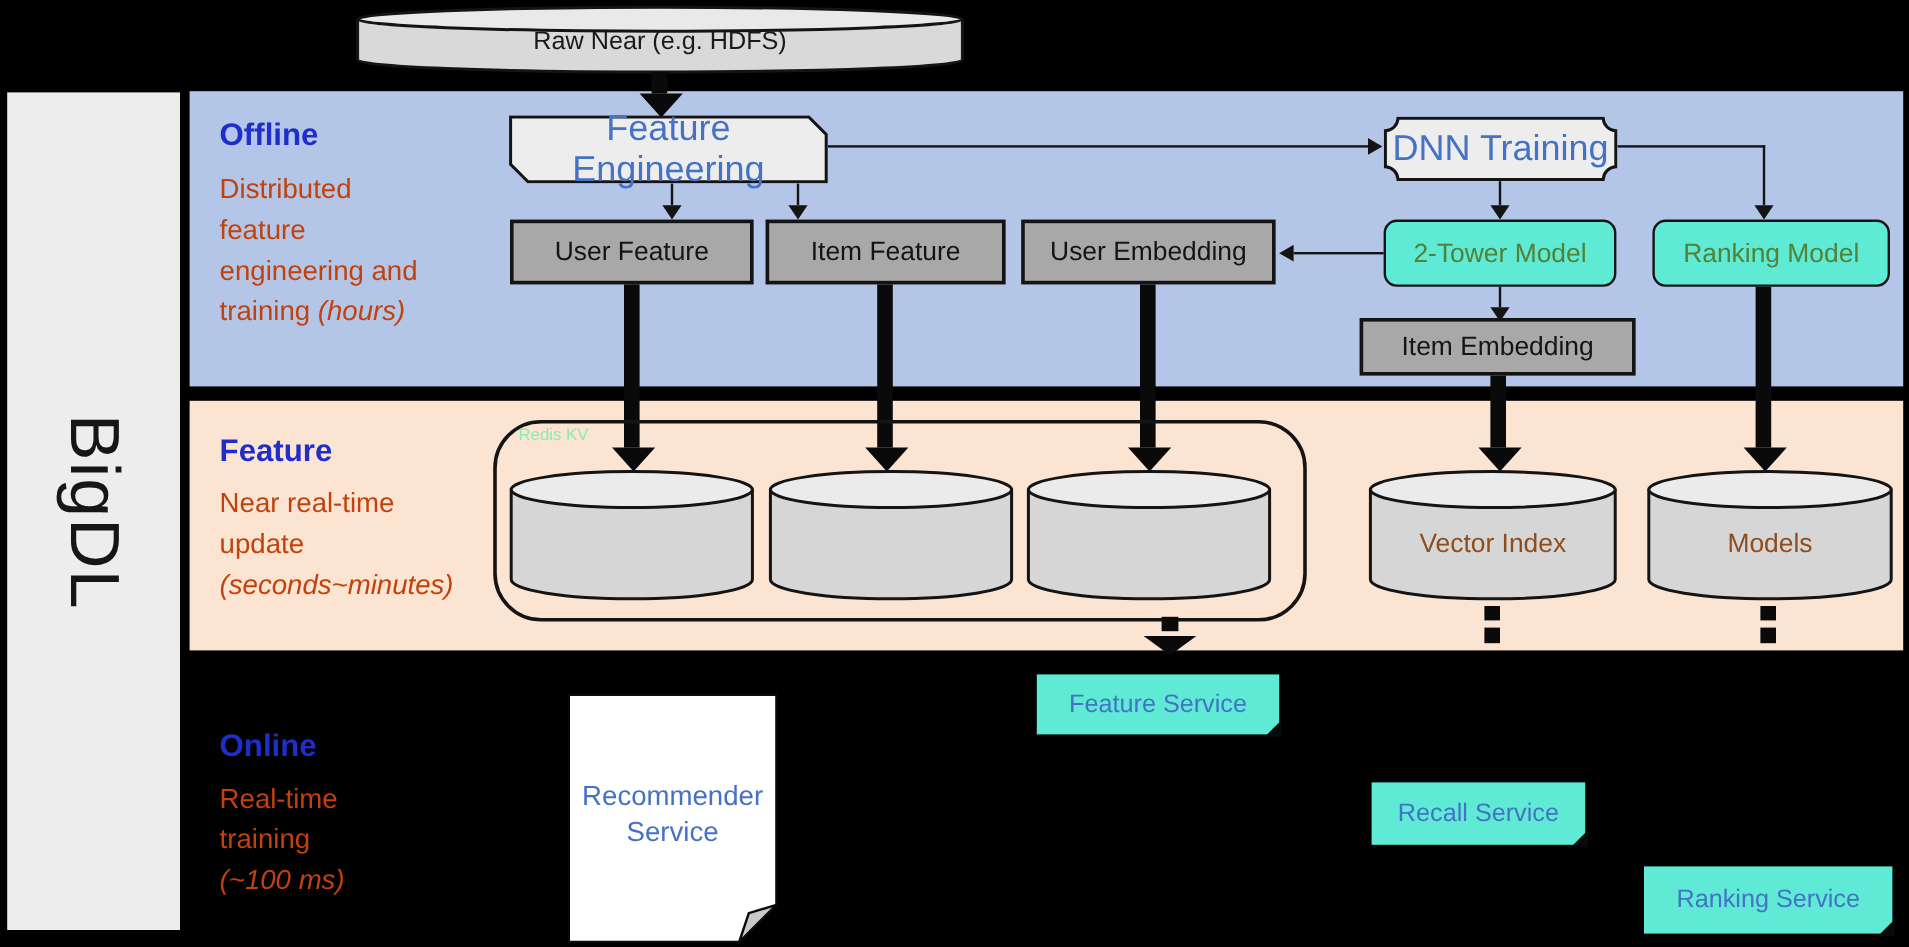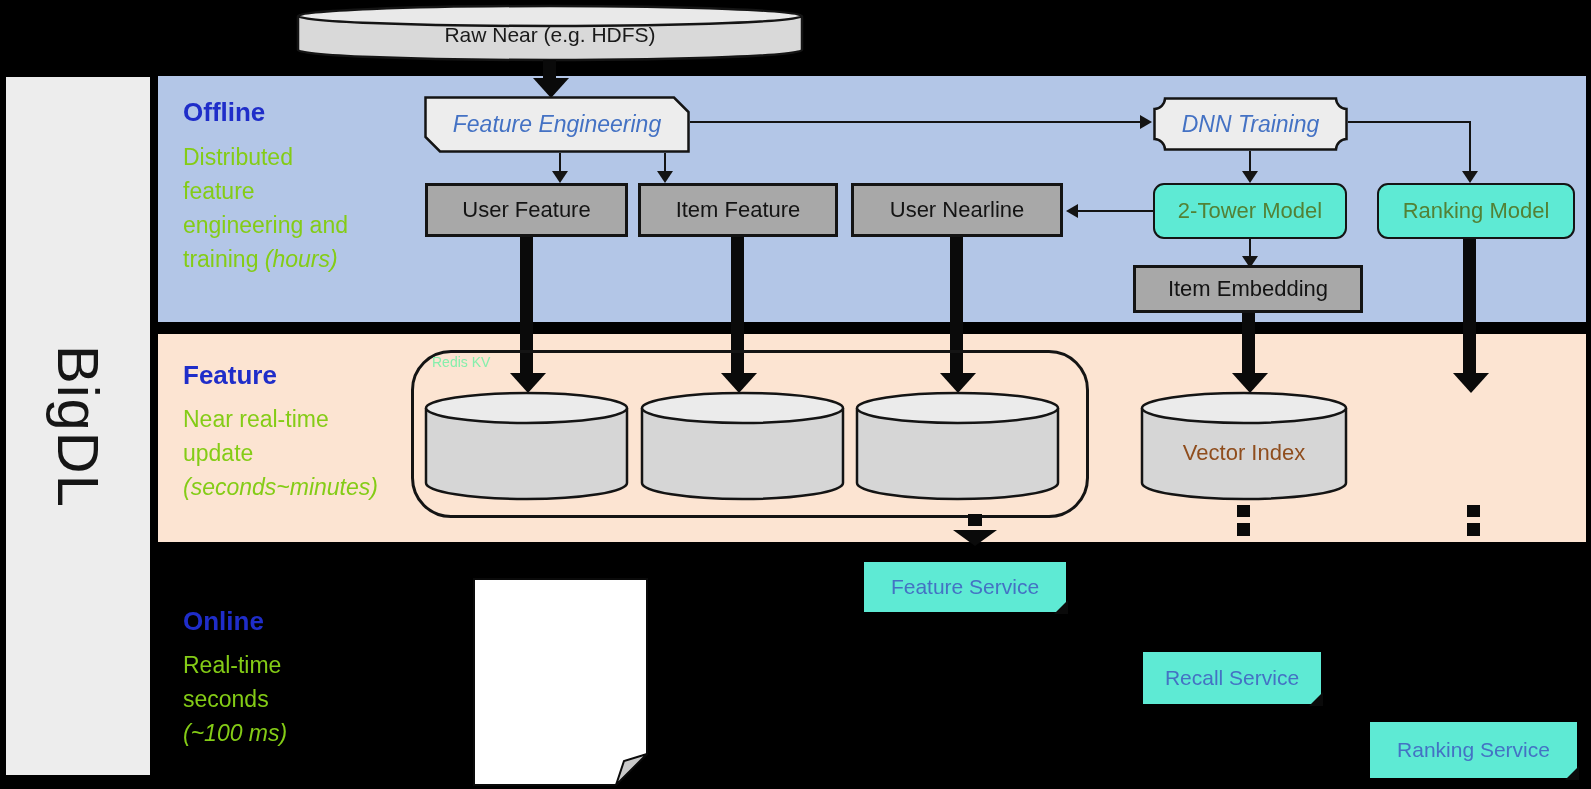--- a/index.html
+++ b/index.html
@@ -11,27 +11,27 @@
   
   .lane-offline{left:158px;top:76px;width:1428px;height:246px;background:#b3c6e7;}
   .lane-nearline{left:158px;top:334px;width:1428px;height:208px;background:#fce4d2;}
 
   
   .sidebar{left:6px;top:77px;width:144px;height:698px;background:#ededed;}
   .brand{left:6px;top:77px;width:144px;height:698px;}
   .brand span{transform:rotate(90deg);font-size:58px;color:#161616;letter-spacing:1px;}
 
   .lane-title{font-size:26px;font-weight:600;color:#1f2dc9;}
-  .lane-desc{font-size:23px;line-height:34px;color:#84cc16;}
+  .lane-desc{font-size:23px;line-height:34px;color:#c2410c;}
   .lane-desc em{font-style:italic;}
 
   
   .graybox{background:#a8a8a8;border:3px solid #141414;color:#141414;font-size:22px;}
   .roundbox{background:#5eead4;border:2.5px solid #141414;border-radius:11px;color:#538135;font-size:22px;}
-  .boxlabel{font-size:23px;color:#4472c4;font-style:italic;}
+  .boxlabel{font-size:30px;color:#4472c4;}
   .svgshape{display:block;}
 
   
   .vline{width:2px;background:#141414;}
   .hline{height:2px;background:#141414;}
   .head-down{width:0;height:0;border-left:8px solid transparent;border-right:8px solid transparent;border-top:12px solid #141414;}
   .head-right{width:0;height:0;border-top:7px solid transparent;border-bottom:7px solid transparent;border-left:12px solid #141414;}
   .head-left{width:0;height:0;border-top:7px solid transparent;border-bottom:7px solid transparent;border-right:12px solid #141414;}
 
   
@@ -103,21 +103,21 @@
   <div class="abs vline" style="left:1469px;top:121px;height:50px;"></div>
   <div class="abs head-down" style="left:1462px;top:171px;"></div>
 
   <div class="abs flexc graybox" style="left:425px;top:183px;width:203px;height:54px;box-sizing:border-box;">
       <span>User Feature</span>
     </div>
   <div class="abs flexc graybox" style="left:638px;top:183px;width:200px;height:54px;box-sizing:border-box;">
       <span>Item Feature</span>
     </div>
   <div class="abs flexc graybox" style="left:851px;top:183px;width:212px;height:54px;box-sizing:border-box;">
-      <span>User Nearline</span>
+      <span>User Embedding</span>
     </div>
 
   <div class="abs flexc roundbox" style="left:1153px;top:183px;width:194px;height:56px;box-sizing:border-box;">
       <span>2-Tower Model</span>
     </div>
   <div class="abs flexc roundbox" style="left:1377px;top:183px;width:198px;height:56px;box-sizing:border-box;">
       <span>Ranking Model</span>
     </div>
 
   <div class="abs hline" style="left:1078px;top:210px;width:75px;"></div>
@@ -172,36 +172,44 @@
   <div class="abs" style="left:953px;top:530px;width:0;height:0;border-left:22px solid transparent;border-right:22px solid transparent;border-top:16px solid #0a0a0a;"></div>
 
   <div class="abs" style="left:1140px;top:390px;">
     <svg class="svgshape" width="208" height="112" viewBox="0 0 208 112">
       <path d="M2 18 L2 93 A102 16 0 0 0 206 93 L206 18" fill="#d6d6d6" stroke="#141414" stroke-width="2.5"></path>
       <ellipse cx="104" cy="18" rx="102" ry="15" fill="#ebebeb" stroke="#141414" stroke-width="2.5"></ellipse>
     </svg>
     <div class="abs flexc cyl-label" style="left:0;top:30px;width:208px;height:66px;">Vector Index</div>
   </div>
 
+  <div class="abs" style="left:1372px;top:390px;">
+    <svg class="svgshape" width="206" height="112" viewBox="0 0 206 112">
+      <path d="M2 18 L2 93 A101 16 0 0 0 204 93 L204 18" fill="#d6d6d6" stroke="#141414" stroke-width="2.5"></path>
+      <ellipse cx="103" cy="18" rx="101" ry="15" fill="#ebebeb" stroke="#141414" stroke-width="2.5"></ellipse>
+    </svg>
+    <div class="abs flexc cyl-label" style="left:0;top:30px;width:206px;height:66px;">Models</div>
+  </div>
 
   <div class="abs dash" style="left:1237px;top:505px;width:13px;height:12px;"></div>
   <div class="abs dash" style="left:1237px;top:523px;width:13px;height:13px;"></div>
   <div class="abs dash" style="left:1467px;top:505px;width:13px;height:12px;"></div>
   <div class="abs dash" style="left:1467px;top:523px;width:13px;height:13px;"></div>
 
   <div class="abs lane-title" style="left:183px;top:606px;">Online</div>
   <div class="abs lane-desc" style="left:183px;top:648px;width:135px;">
-    <span>Real-time seconds </span><em>(~100 ms)</em>
+    <span>Real-time training </span><em>(~100 ms)</em>
   </div>
 
   <div class="abs" style="left:473px;top:578px;width:175px;height:208px;">
     <svg class="svgshape" width="175" height="208" viewBox="0 0 175 208">
       <polygon points="1,1 174,1 174,176 143,207 1,207" fill="#ffffff" stroke="#0a0a0a" stroke-width="2"></polygon>
       <polygon points="174,176 143,207 151,183" fill="#c9c9c9" stroke="#0a0a0a" stroke-width="2"></polygon>
     </svg>
+    <div class="abs flexc" style="left:10px;top:0;width:155px;height:200px;font-size:23px;line-height:30px;color:#4472c4;">Recommender Service</div>
   </div>
 
   <div class="abs flexc service" style="left:864px;top:562px;width:202px;height:50px;">
     <span>Feature Service</span>
     <div class="abs fold"></div>
   </div>
   <div class="abs flexc service" style="left:1143px;top:652px;width:178px;height:52px;">
     <span>Recall Service</span>
     <div class="abs fold"></div>
   </div>

